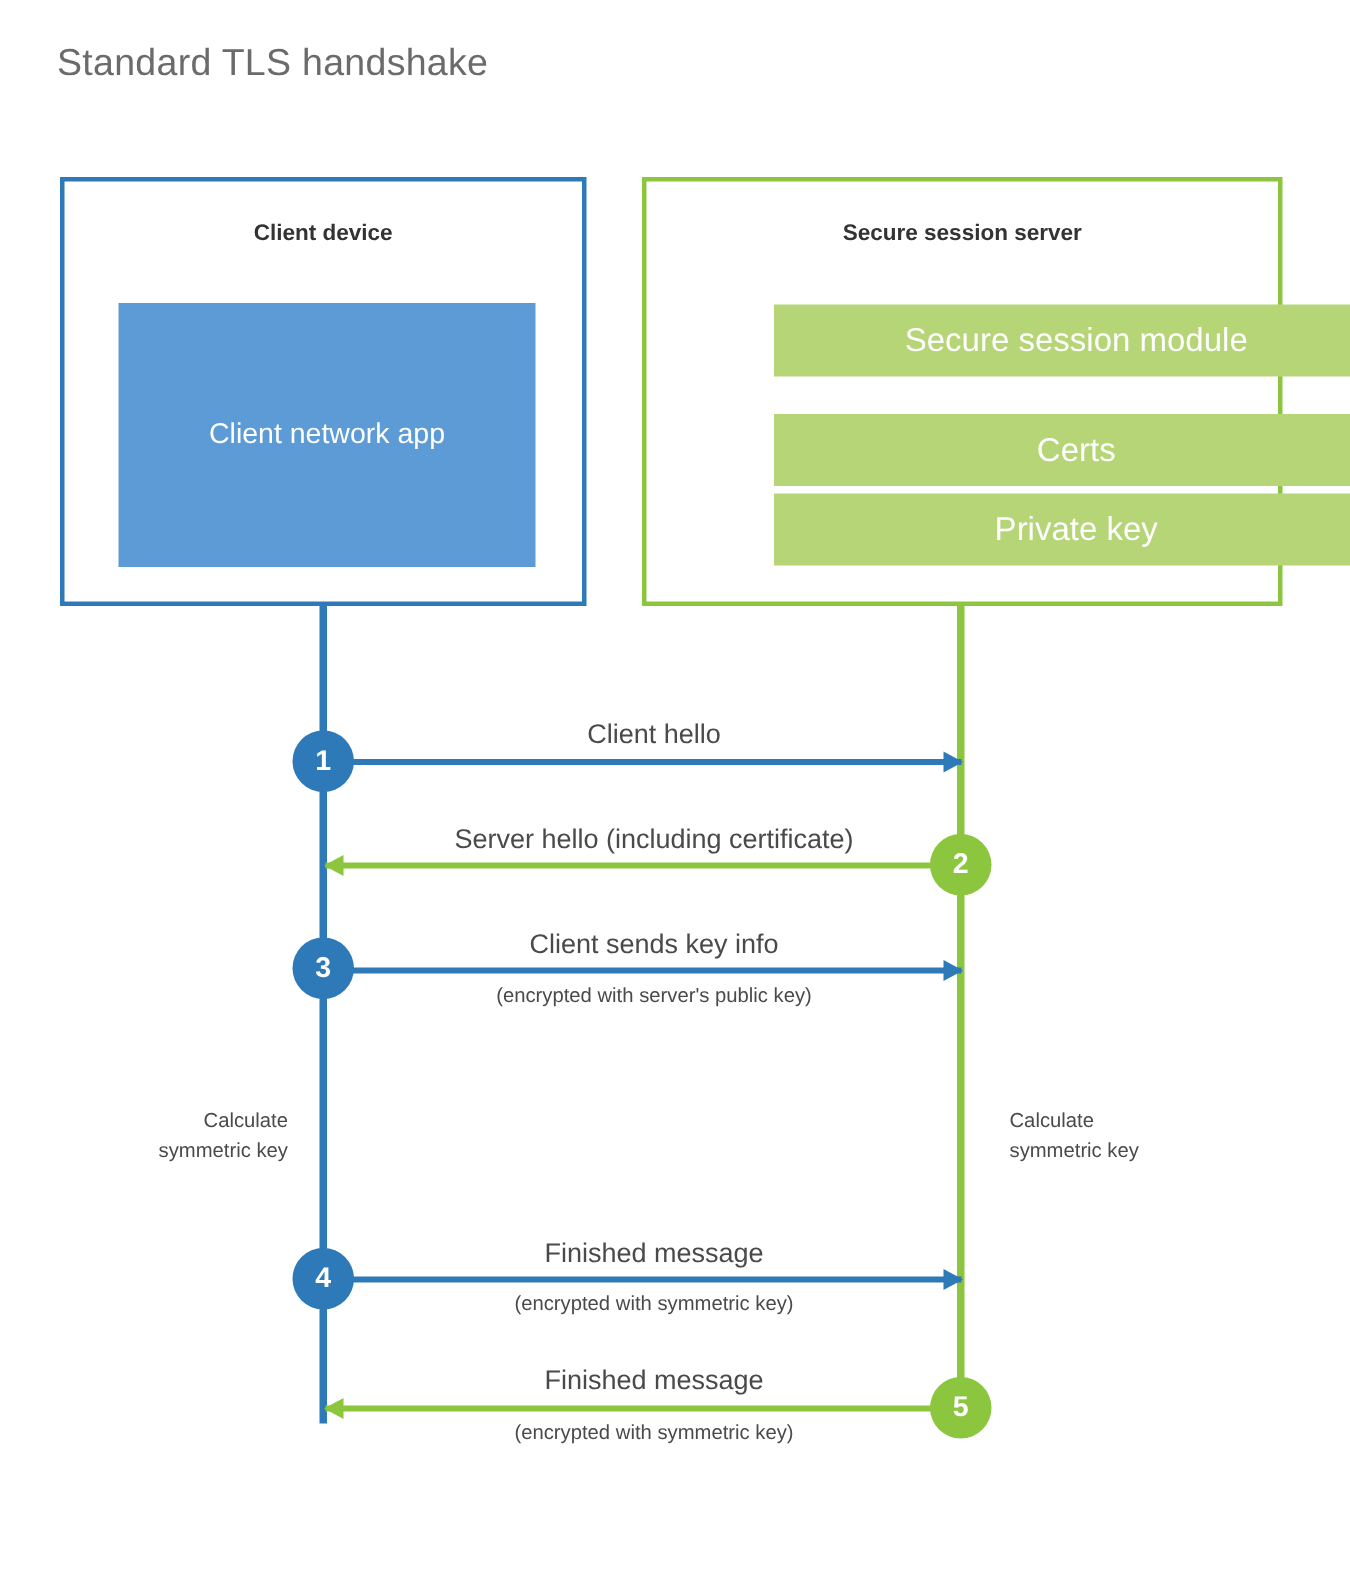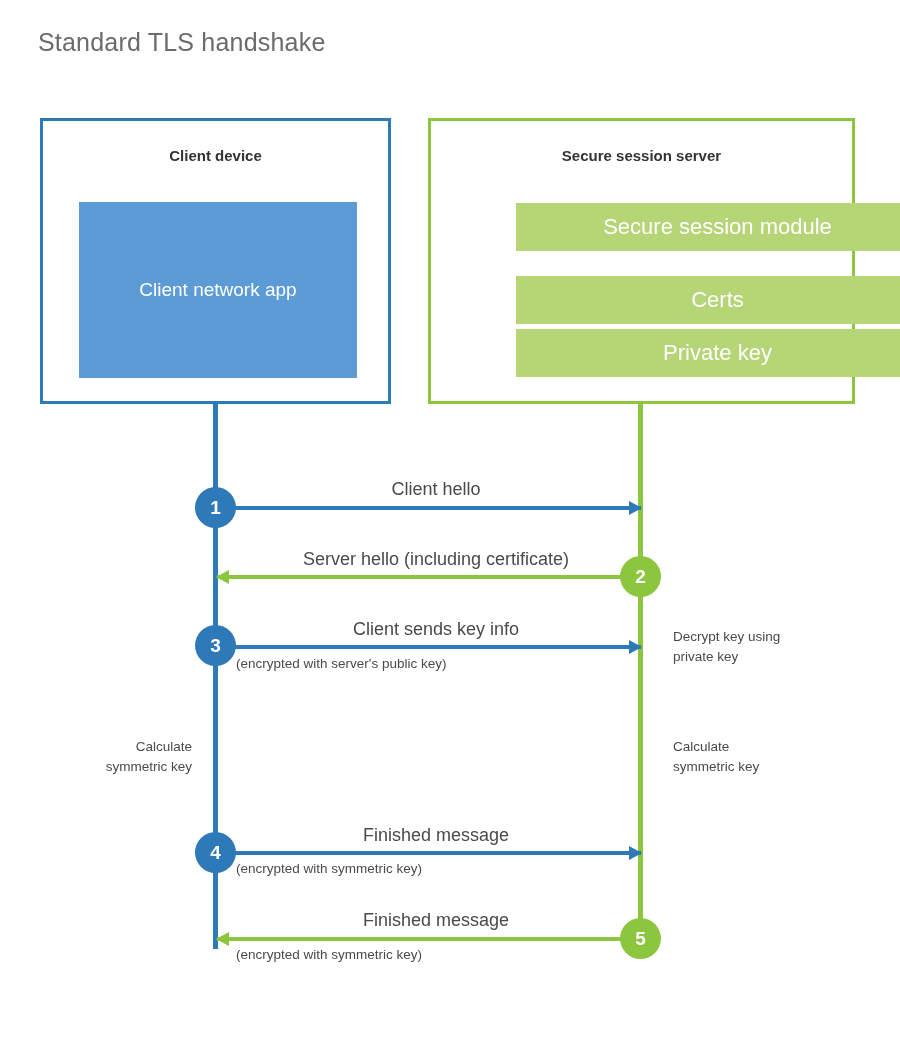--- a/index.html
+++ b/index.html
@@ -176,20 +176,21 @@
   
   .msg-main {
     position: absolute;
     text-align: center;
     font-size: 18px;
     color: #4a4a4a;
     white-space: nowrap;
   }
   .msg-sub {
     position: absolute;
+    text-align: center;
     font-size: 13.5px;
     color: #4a4a4a;
     white-space: nowrap;
   }
   .side-note {
     position: absolute;
     font-size: 13.5px;
     line-height: 1.45;
     color: #4a4a4a;
     white-space: pre-line;
@@ -267,20 +268,18 @@
 
   <div class="msg-main" id="label-2-main">Server hello (including certificate)</div>
   <div class="msg-sub" id="label-3-sub">(encrypted with server's public key)</div>
 
   <div class="msg-main" id="label-4-main">Finished message</div>
   <div class="msg-sub" id="label-4-sub">(encrypted with symmetric key)</div>
 
   <div class="msg-main" id="label-5-main">Finished message</div>
   <div class="msg-sub" id="label-5-sub">(encrypted with symmetric key)</div>
 
-  <div class="side-note left-align" id="note-decrypt">Decrypt key using
-private key</div>
   <div class="side-note right-align" id="note-calc-client">Calculate
 symmetric key</div>
   <div class="side-note left-align" id="note-calc-server">Calculate
 symmetric key</div>
 
 </div>
 
 </body></html>

